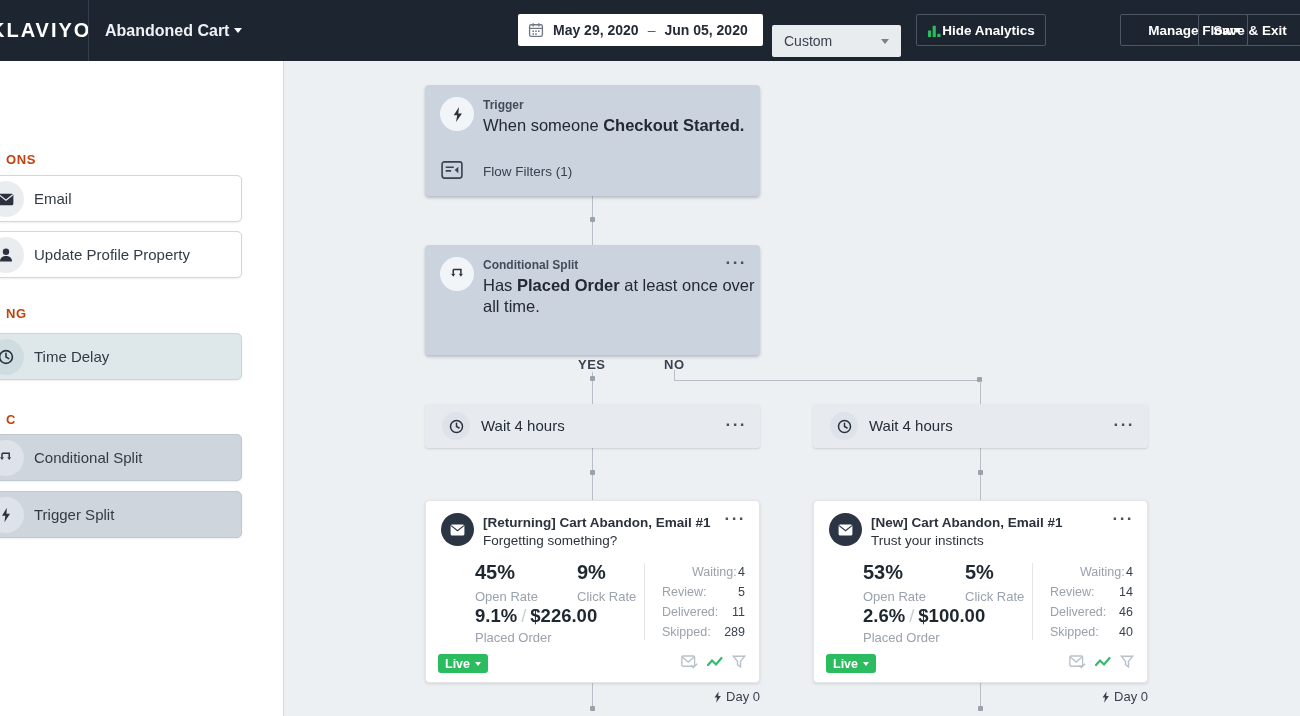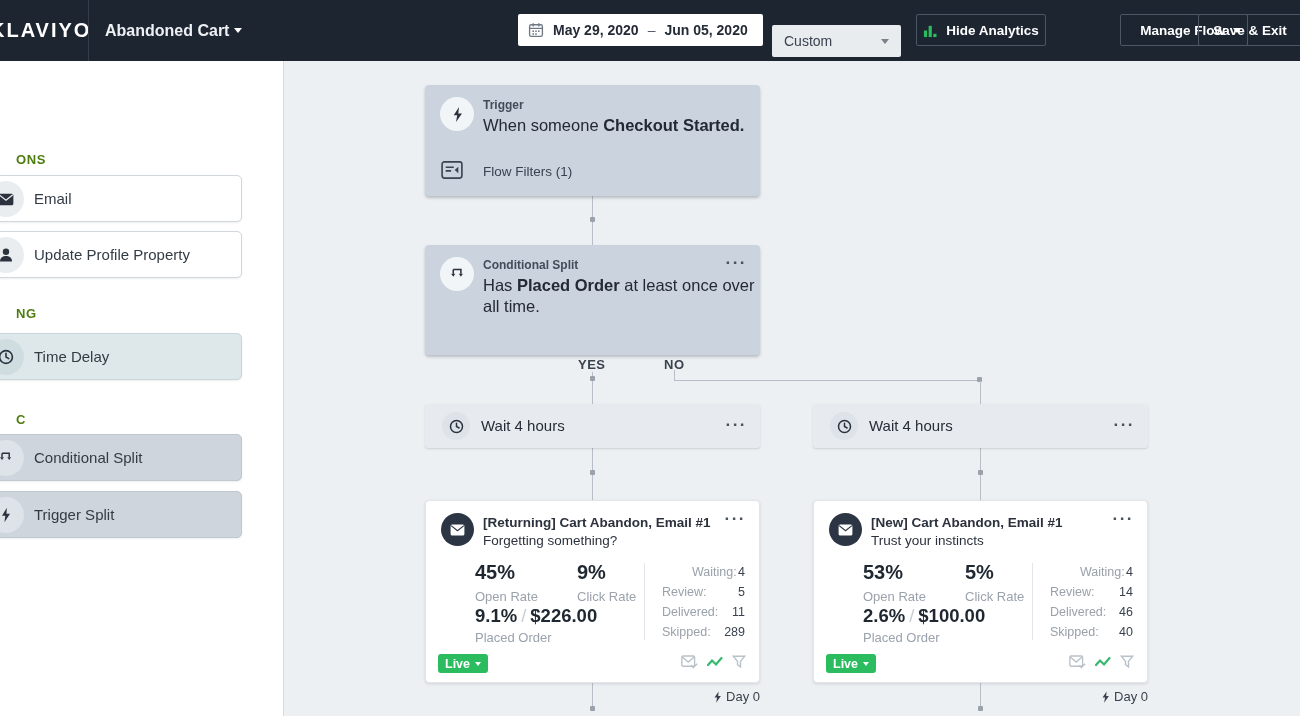--- a/index.html
+++ b/index.html
@@ -19,30 +19,30 @@
   .tb-datebox{position:absolute;left:518px;top:14px;width:245px;height:32px;background:#ffffff;
               border-radius:2px;display:flex;align-items:center;padding-left:10px;gap:9px;
               font-size:14px;font-weight:700;color:#242b36;box-sizing:border-box;}
   .tb-datesep{color:#555e69;font-weight:400;}
   .tb-preset{position:absolute;left:772px;top:14px;width:129px;height:32px;background:#e8ecef;
              border-radius:2px;display:flex;align-items:center;padding:0 12px;box-sizing:border-box;
              font-size:14px;color:#39424e;font-weight:500;margin-top:11px;}
   .tb-preset .tri{margin-left:auto;border-top-color:#79828d;}
   .tb-btn{position:absolute;top:14px;height:32px;border:1px solid #4d5664;border-radius:2px;
           background:transparent;color:#ffffff;font-size:13.5px;font-weight:700;
-          display:flex;align-items:center;justify-content:center;gap:8px;
+          display:flex;align-items:center;justify-content:center;
           font-family:inherit;box-sizing:border-box;cursor:pointer;}
   .tb-hide{left:916px;width:130px;}
   .tb-manage{left:1120px;width:128px;justify-content:flex-end;}
   .tb-save{left:1198px;width:104px;}
 
   
   .sidebar{position:absolute;left:0;top:61px;width:284px;height:655px;background:#ffffff;
            border-right:1px solid #d8dce0;box-sizing:border-box;}
-  .side-header{position:absolute;left:16px;font-size:13px;font-weight:700;color:#4d7c0f;letter-spacing:.6px;}
+  .side-header{position:absolute;left:6px;font-size:13px;font-weight:700;color:#c2410c;letter-spacing:.6px;}
   .sh0{top:91px;}.sh1{top:245px;}.sh2{top:351px;}
   .side-card{position:absolute;left:-30px;width:272px;height:47px;border:1px solid #d2d7dc;border-radius:5px;
              background:#ffffff;box-shadow:0 1px 2px rgba(30,40,50,.08);box-sizing:border-box;cursor:grab;}
   .sc0{top:114px;}.sc1{top:170px;}
   .sc2{top:272px;background:#dee8ea;border-color:#c8d6d9;}
   .sc3{top:373px;background:#ced5dc;border-color:#bfc7cf;}
   .sc4{top:430px;background:#ced5dc;border-color:#bfc7cf;}
   .side-circle{position:absolute;left:17px;top:5px;width:36px;height:36px;border-radius:50%;
                background:#e9edf0;display:flex;align-items:center;justify-content:center;}
   .sc2 .side-circle{background:#cfdde1;}

